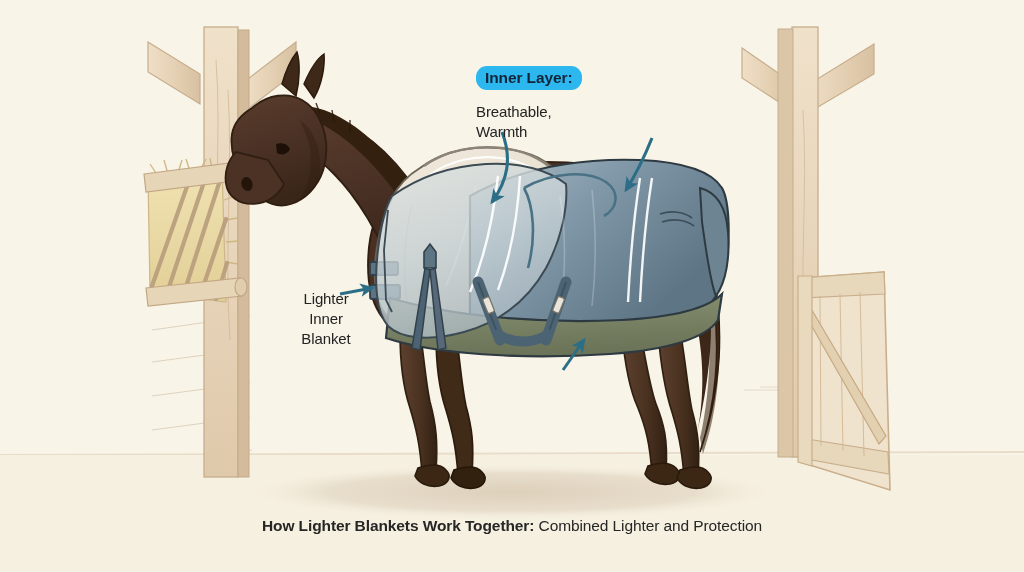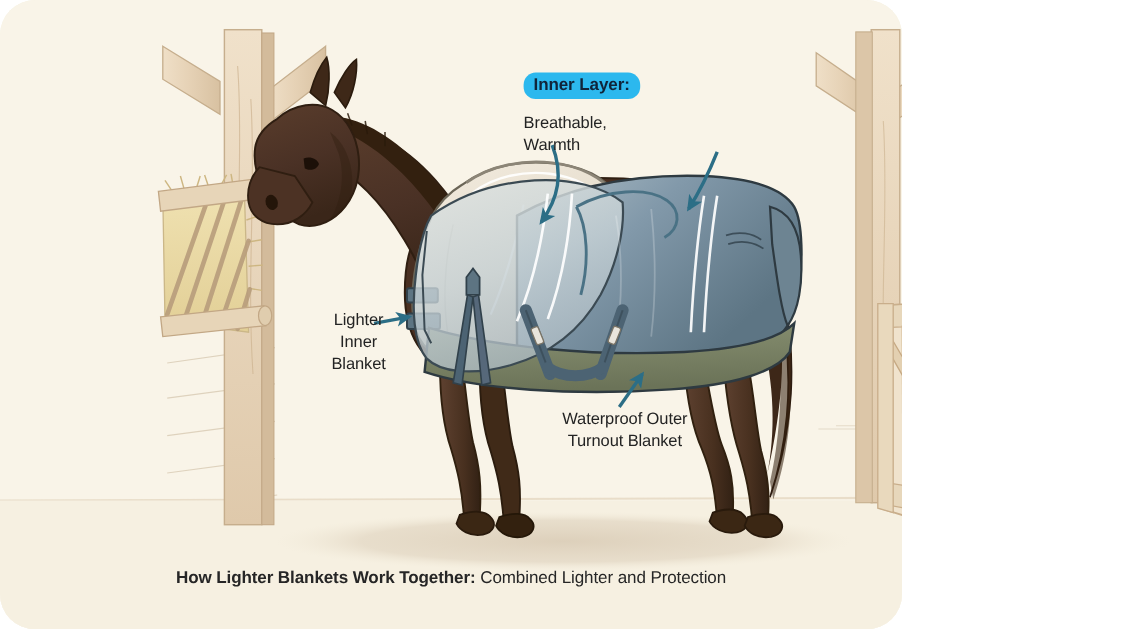--- a/index.html
+++ b/index.html
@@ -2,26 +2,25 @@
 <html><head>
 <meta charset="utf-8">
 <style>
   html, body {
     margin: 0;
     padding: 0;
     background: #ffffff;
   }
   #stage {
     position: relative;
-    width: 820px;
+    width: 1024px;
     height: 572px;
     overflow: hidden;
     background: #f8f3e6;
     font-family: "Liberation Sans", sans-serif;
-    border-radius: 32px;
   }
   #art {
     position: absolute;
     inset: 0;
     width: 1024px;
     height: 572px;
   }
   .ovl {
     position: absolute;
   }
@@ -52,20 +51,21 @@
     letter-spacing: -0.1px;
   }
 
   .plain-label {
     position: absolute;
     font-size: 15px;
     line-height: 1.33;
     color: #232323;
     white-space: pre-line;
     letter-spacing: -0.1px;
+    margin-top: 8px;
   }
   .plain-label.center { text-align: center; }
 
   
   #caption {
     position: absolute;
     left: 0;
     right: 0;
     top: 517px;
     text-align: center;
@@ -396,20 +396,18 @@
     <span class="pill">Inner Layer:</span>
     <div class="callout-body">Breathable,
 Warmth</div>
   </div>
 
 
   <div class="plain-label center" style="left:280px; top:281px; width:92px;">Lighter
 Inner
 Blanket</div>
 
-  <div class="plain-label center" style="left:470px; top:371px; width:196px;">Waterproof Outer
-Turnout Blanket</div>
 
   <div id="caption">
     <span class="b">How Lighter Blankets Work Together:</span><span> Combined Lighter and Protection</span>
   </div>
 
 </div>
 
 </body></html>

